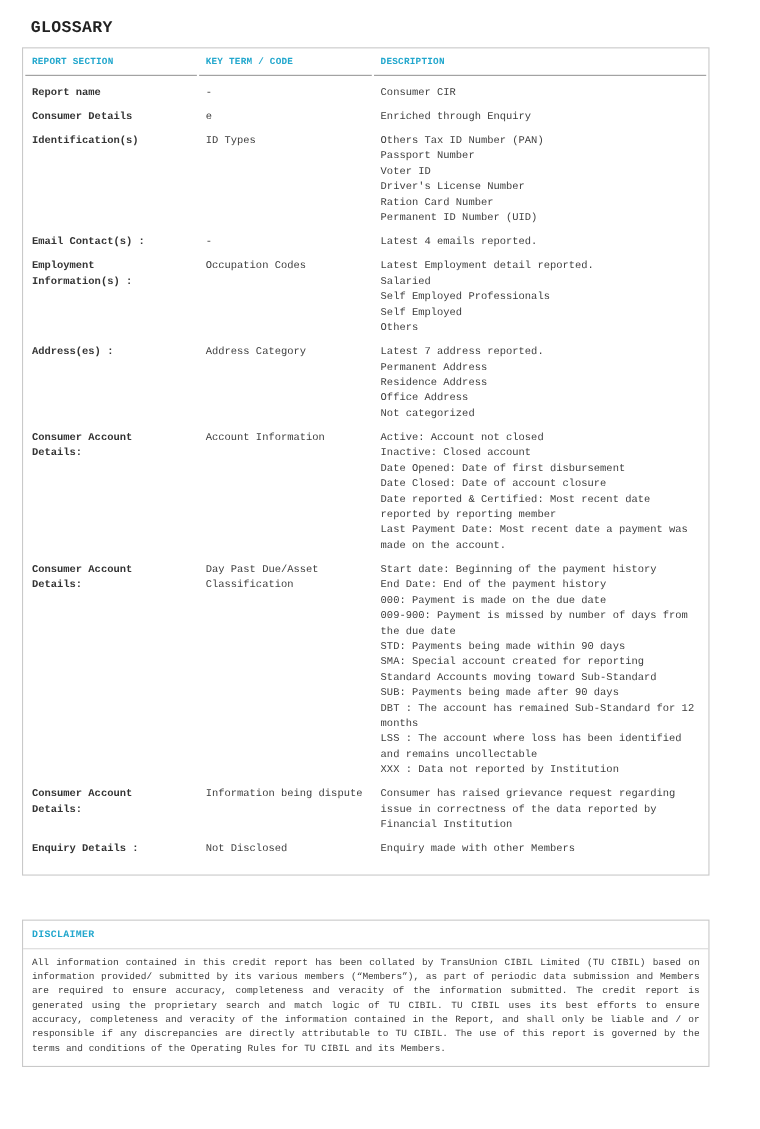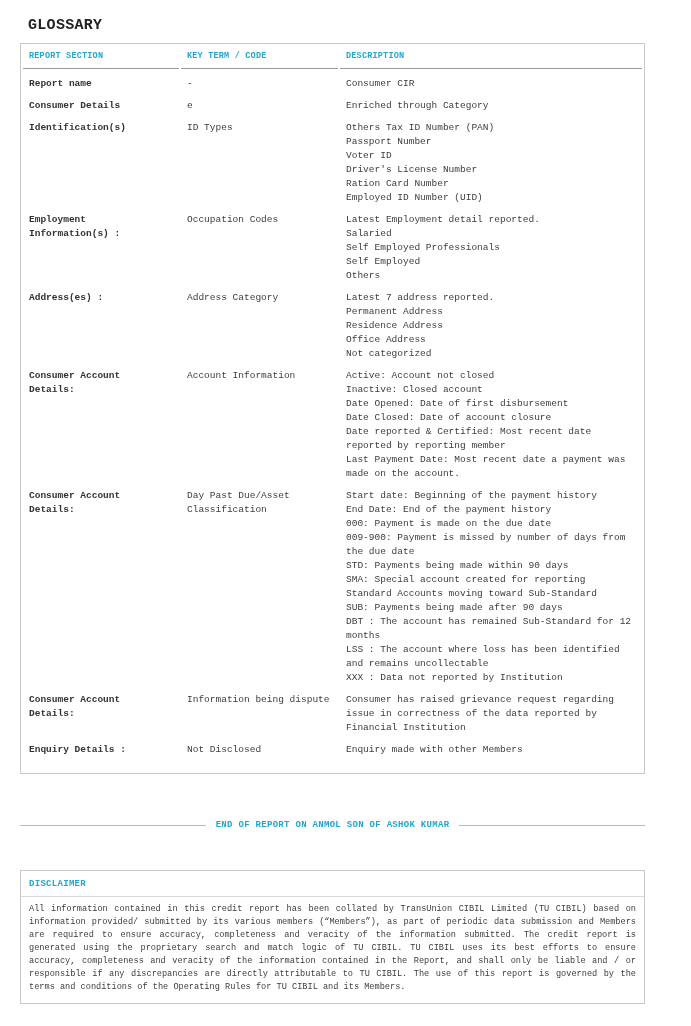--- a/index.html
+++ b/index.html
@@ -100,33 +100,40 @@
               <td class="sec">Report name</td>
               <td>-</td>
               <td>
                 <div class="desc-line">Consumer CIR</div>
               </td>
             </tr>
             <tr>
               <td class="sec">Consumer Details</td>
               <td>e</td>
               <td>
-                <div class="desc-line">Enriched through Category</div>
+                <div class="desc-line">Enriched through Enquiry</div>
               </td>
             </tr>
             <tr>
               <td class="sec">Identification(s)</td>
               <td>ID Types</td>
               <td>
                 <div class="desc-line">Others Tax ID Number (PAN)</div>
                 <div class="desc-line">Passport Number</div>
                 <div class="desc-line">Voter ID</div>
                 <div class="desc-line">Driver's License Number</div>
                 <div class="desc-line">Ration Card Number</div>
-                <div class="desc-line">Employed ID Number (UID)</div>
+                <div class="desc-line">Permanent ID Number (UID)</div>
+              </td>
+            </tr>
+            <tr>
+              <td class="sec">Email Contact(s) :</td>
+              <td>-</td>
+              <td>
+                <div class="desc-line">Latest 4 emails reported.</div>
               </td>
             </tr>
             <tr>
               <td class="sec">Employment Information(s) :</td>
               <td>Occupation Codes</td>
               <td>
                 <div class="desc-line">Latest Employment detail reported.</div>
                 <div class="desc-line">Salaried</div>
                 <div class="desc-line">Self Employed Professionals</div>
                 <div class="desc-line">Self Employed</div>
@@ -183,25 +190,20 @@
               <td class="sec">Enquiry Details :</td>
               <td>Not Disclosed</td>
               <td>
                 <div class="desc-line">Enquiry made with other Members</div>
               </td>
             </tr>
           </tbody>
       </table>
     </div>
 
-    <div class="end-sep">
-      <div class="line"></div>
-      <div class="label">END OF REPORT ON ANMOL SON OF ASHOK KUMAR</div>
-      <div class="line"></div>
-    </div>
 
     <div class="dbox">
       <div class="dtitle">DISCLAIMER</div>
       <div class="dbody">All information contained in this credit report has been collated by TransUnion CIBIL Limited (TU CIBIL) based on information provided/ submitted by its various members (“Members”), as part of periodic data submission and Members are required to ensure accuracy, completeness and veracity of the information submitted. The credit report is generated using the proprietary search and match logic of TU CIBIL. TU CIBIL uses its best efforts to ensure accuracy, completeness and veracity of the information contained in the Report, and shall only be liable and / or responsible if any discrepancies are directly attributable to TU CIBIL. The use of this report is governed by the terms and conditions of the Operating Rules for TU CIBIL and its Members.</div>
     </div>
 
   </div>
 </div>
 
 </body></html>

